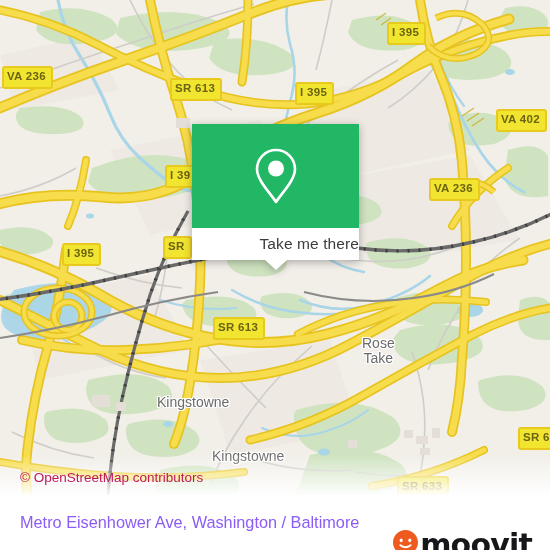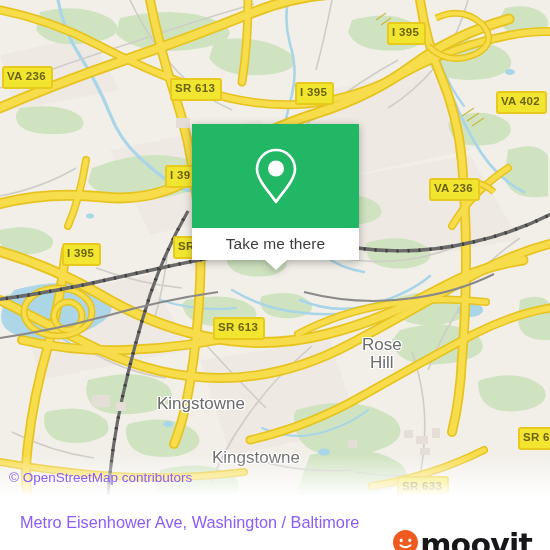--- a/index.html
+++ b/index.html
@@ -45,38 +45,38 @@
     line-height: 1;
     padding: 3px 5px 4px 3px;
     white-space: nowrap;
     font-family: "Liberation Sans", sans-serif;
     box-sizing: border-box;
   }
   
   .place {
     position: absolute;
     color: #6b6b6b;
-    font-size: 17px;
+    font-size: 14px;
     white-space: nowrap;
     font-family: "Liberation Sans", sans-serif;
     text-shadow:
        1.3px 0 0 rgba(255,255,255,.9), -1.3px 0 0 rgba(255,255,255,.9),
        0 1.3px 0 rgba(255,255,255,.9), 0 -1.3px 0 rgba(255,255,255,.9),
        1px 1px 0 rgba(255,255,255,.9), -1px -1px 0 rgba(255,255,255,.9),
        1px -1px 0 rgba(255,255,255,.9), -1px 1px 0 rgba(255,255,255,.9);
   }
   .place.two-line { line-height: 1.08; text-align: center; }
 
   
   #osm-attrib {
     position: absolute;
-    left: 9px;
+    left: 20px;
     top: 470px;
     font-size: 13.5px;
-    color: #8b5cf6;
+    color: #be185d;
     font-family: "Liberation Sans", sans-serif;
     white-space: nowrap;
   }
 
   
   #map-fade {
     position: absolute;
     left: 0;
     top: 455px;
     width: 550px;
@@ -98,21 +98,21 @@
     background: #22b765;
     display: flex;
     align-items: center;
     justify-content: center;
   }
   #callout-body {
     height: 32px;
     background: #ffffff;
     display: flex;
     align-items: center;
-    justify-content: center;
+    justify-content: flex-end;
   }
   #callout-label {
     color: #3c3c3c;
     font-size: 15.5px;
     font-family: "Liberation Sans", sans-serif;
     letter-spacing: .1px;
   }
   #callout-tail {
     position: absolute;
     left: 50%;
@@ -337,32 +337,32 @@
           <rect x="176" y="118" width="14" height="10"></rect>
           <rect x="348" y="440" width="9" height="8"></rect>
         </g>
       </g>
     </svg>
 
     <div class="shield" style="left:387px; top:22px;">I 395</div>
     <div class="shield" style="left:2px;   top:66px;">VA 236</div>
     <div class="shield" style="left:170px; top:78px;">SR 613</div>
     <div class="shield" style="left:295px; top:82px;">I 395</div>
-    <div class="shield" style="left:496px; top:91px;">VA 402</div>
+    <div class="shield" style="left:496px; top:109px;">VA 402</div>
     <div class="shield" style="left:165px; top:165px;">I 39</div>
     <div class="shield" style="left:429px; top:178px;">VA 236</div>
     <div class="shield" style="left:62px;  top:243px;">I 395</div>
-    <div class="shield" style="left:173px; top:236px;">SR</div>
+    <div class="shield" style="left:163px; top:236px;">SR</div>
     <div class="shield" style="left:213px; top:317px;">SR 613</div>
     <div class="shield" style="left:518px; top:427px;">SR 6</div>
     <div class="shield" style="left:397px; top:476px;">SR 633</div>
 
     <div class="place two-line" style="left:362px; top:336px;">
       <div>Rose</div>
-      <div>Hill</div>
+      <div>Take</div>
     </div>
     <div class="place" style="left:157px; top:394px;">Kingstowne</div>
     <div class="place" style="left:212px; top:448px;">Kingstowne</div>
 
     <div id="map-fade"></div>
 
     <div id="osm-attrib">© OpenStreetMap contributors</div>
   </div>
 
   <div id="callout">

